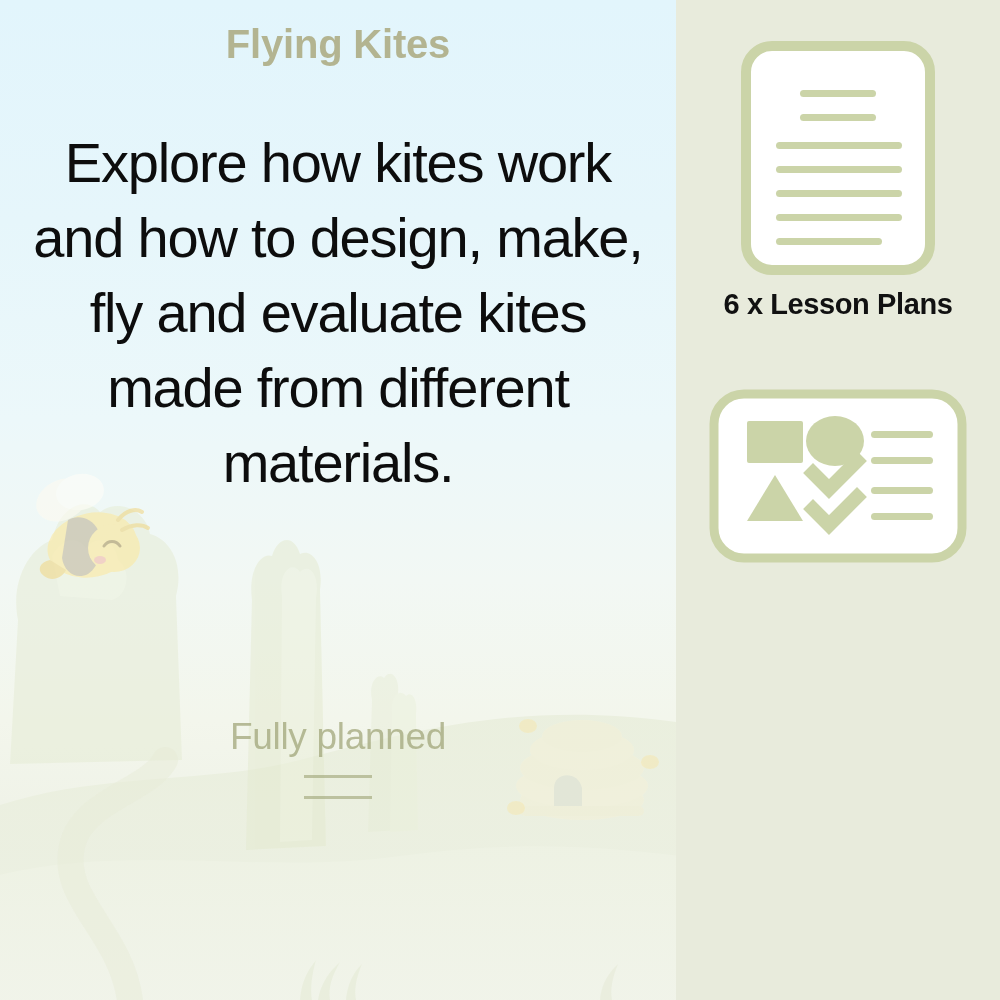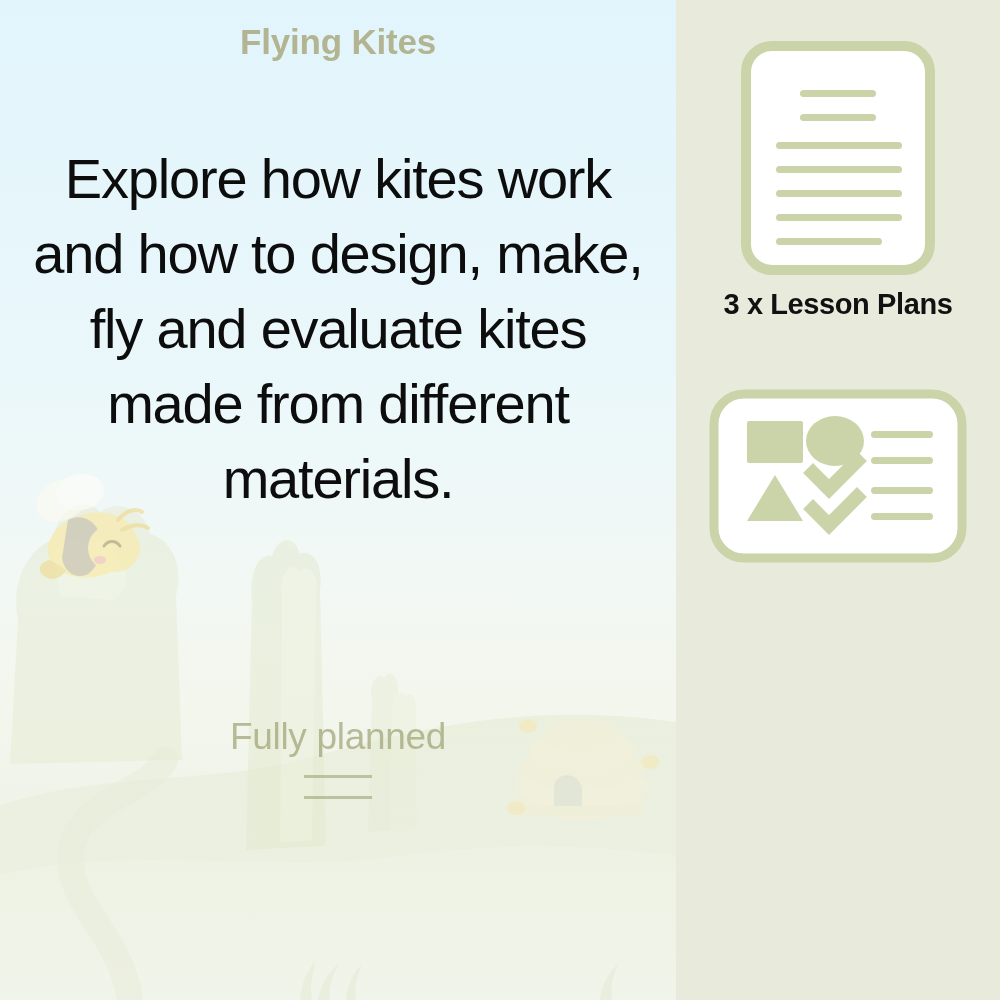--- a/index.html
+++ b/index.html
@@ -53,29 +53,29 @@
     width: 100%;
     height: 100%;
   }
 
   .kicker {
     position: absolute;
     top: 22px;
     left: 0;
     width: 100%;
     text-align: center;
-    font-size: 35px;
+    font-size: 40px;
     font-weight: bold;
     letter-spacing: -0.2px;
     color: #b3b491;
   }
 
   .headline {
     position: absolute;
-    top: 141px;
+    top: 125px;
     left: 28px;
     width: 620px;
     text-align: center;
     font-size: 56px;
     line-height: 1.34;
     font-weight: normal;
     color: #0d0d0d;
     letter-spacing: -1.2px;
   }
 
@@ -265,21 +265,21 @@
             <rect x="62" y="52" width="76" height="7" rx="3.5"></rect>
             <rect x="62" y="76" width="76" height="7" rx="3.5"></rect>
             <rect x="38" y="104" width="126" height="7" rx="3.5"></rect>
             <rect x="38" y="128" width="126" height="7" rx="3.5"></rect>
             <rect x="38" y="152" width="126" height="7" rx="3.5"></rect>
             <rect x="38" y="176" width="126" height="7" rx="3.5"></rect>
             <rect x="38" y="200" width="106" height="7" rx="3.5"></rect>
           </g>
         </svg>
       </div>
-      <div class="feature-label">3 x Lesson Plans</div>
+      <div class="feature-label">6 x Lesson Plans</div>
     </div>
 
 
     <div class="feature f-activity">
       <div class="feature-icon">
         <svg width="262" height="178" viewBox="0 0 262 178" xmlns="http://www.w3.org/2000/svg">
           <rect x="7" y="7" width="248" height="164" rx="30" ry="30" fill="#ffffff" stroke="#cbd4a8" stroke-width="9"></rect>
           <g fill="#cbd4a8">
 
             <rect x="40" y="34" width="56" height="42" rx="2"></rect>

